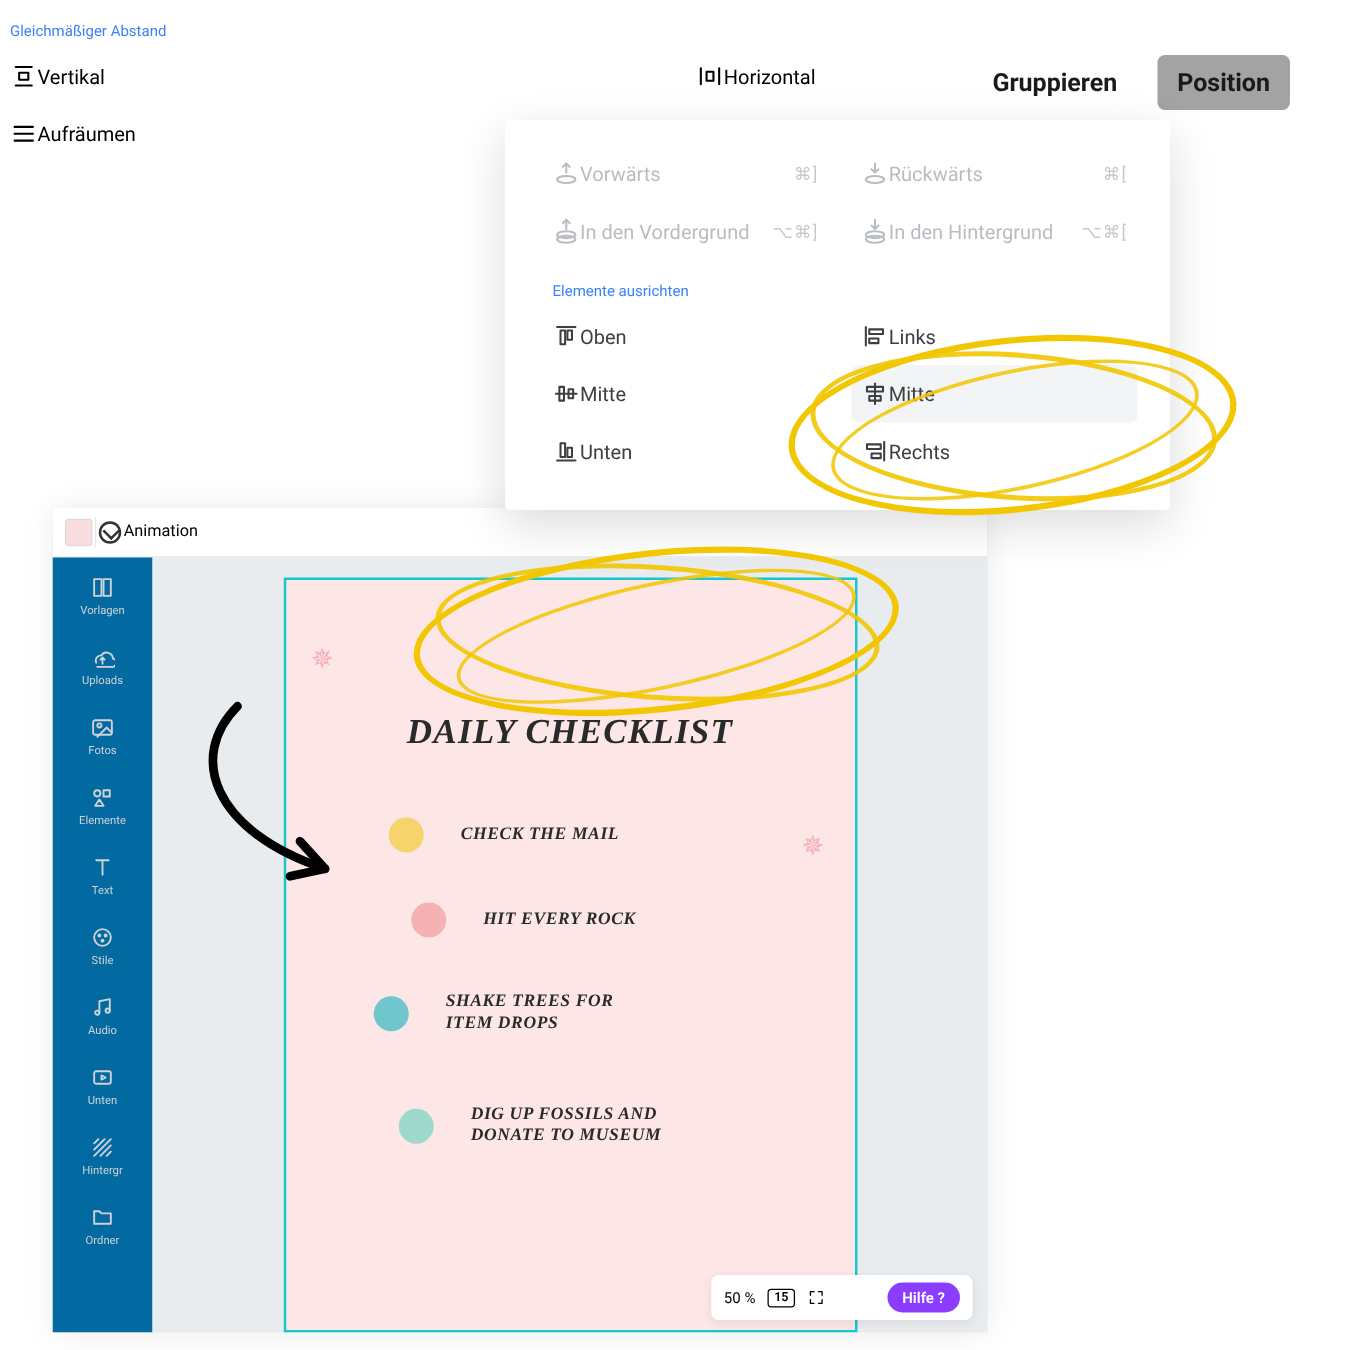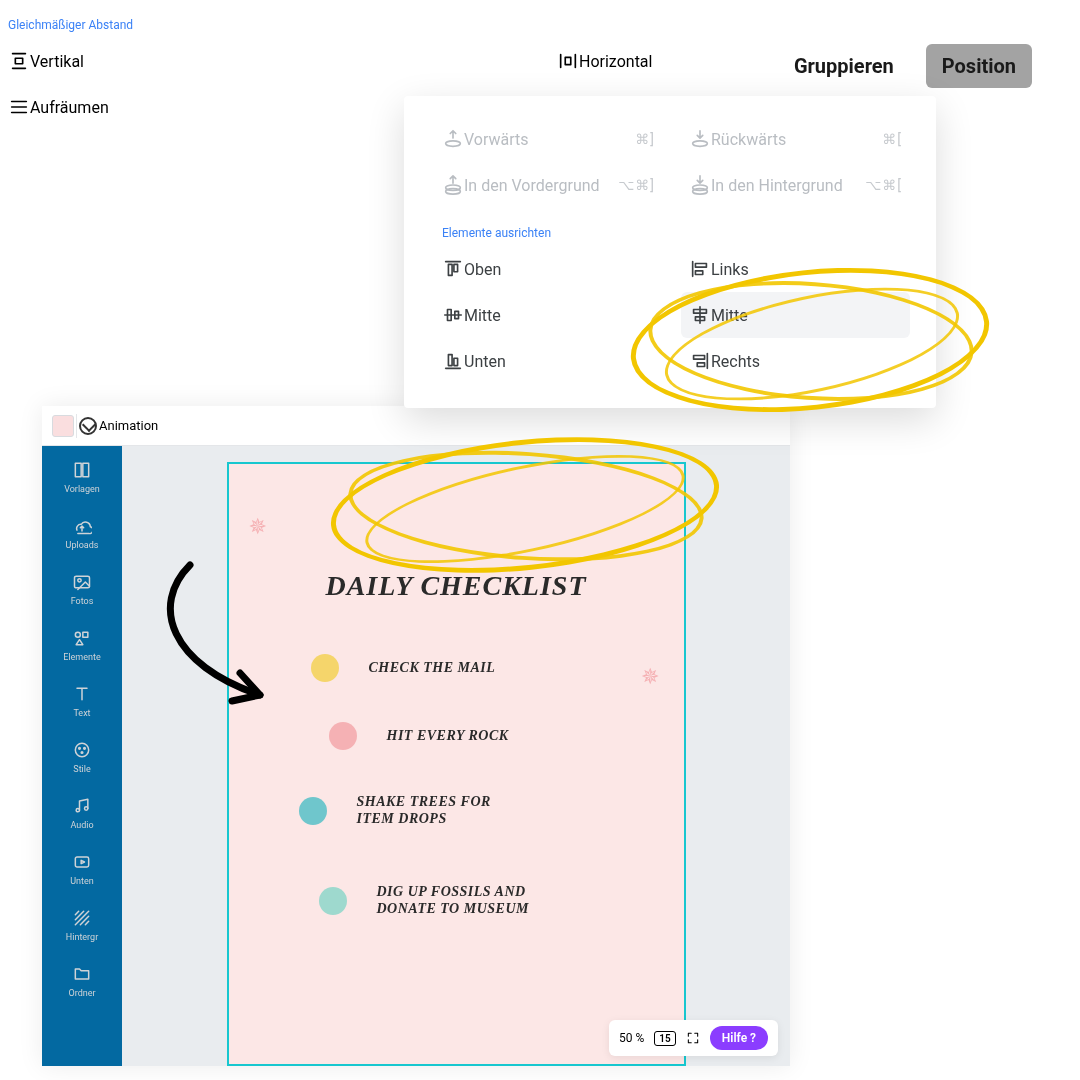--- a/index.html
+++ b/index.html
@@ -193,20 +193,21 @@
     font-size:10px;
     font-weight:600;
   }
   .help-btn {
     background:#8b3dff;
     color:#fff;
     border-radius:14px;
     padding:5px 12px;
     font-size:12px;
     font-weight:600;
+    margin-left:40px;
   }
 
   
   .pos-panel {
     position:absolute;
     left:404px;
     top:96px;
     width:532px;
     background:#ffffff;
     border-radius:4px;

